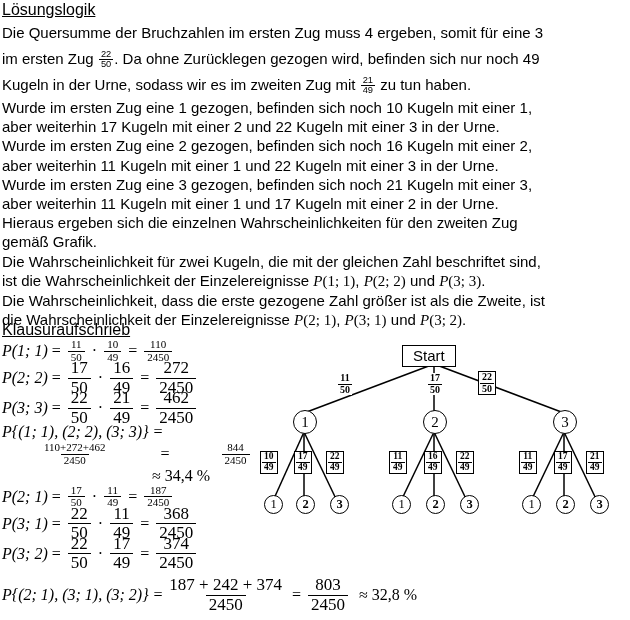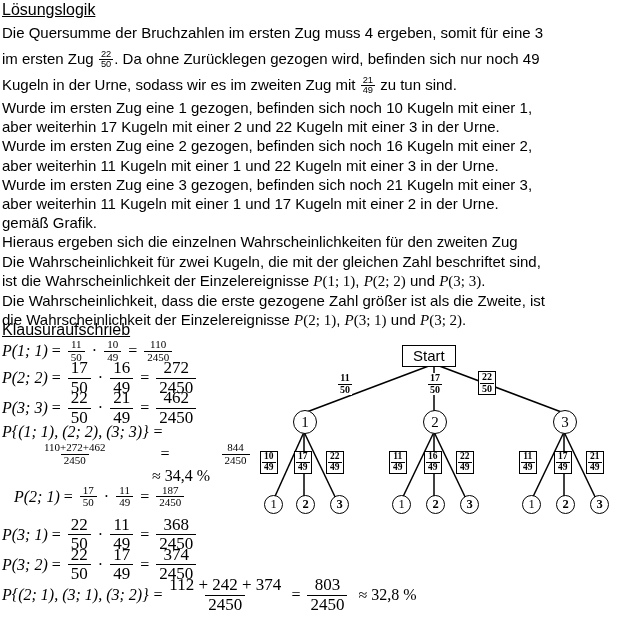--- a/index.html
+++ b/index.html
@@ -127,31 +127,31 @@
 
     <div class="line tall">
       <span>Die Quersumme der Bruchzahlen im ersten Zug muss 4 ergeben, somit für eine 3</span>
     </div>
 
     <div class="line tall">
       <span>im ersten Zug </span><span class="frac"><span class="num">22</span><span class="den">50</span></span><span>. Da ohne Zurücklegen gezogen wird, befinden sich nur noch 49</span>
     </div>
 
     <div class="line tall">
-      <span>Kugeln in der Urne, sodass wir es im zweiten Zug mit </span><span class="frac"><span class="num">21</span><span class="den">49</span></span><span> zu tun sind.</span>
+      <span>Kugeln in der Urne, sodass wir es im zweiten Zug mit </span><span class="frac"><span class="num">21</span><span class="den">49</span></span><span> zu tun haben.</span>
     </div>
 
     <div class="line">Wurde im ersten Zug eine 1 gezogen, befinden sich noch 10 Kugeln mit einer 1,</div>
     <div class="line">aber weiterhin 17 Kugeln mit einer 2 und 22 Kugeln mit einer 3 in der Urne.</div>
     <div class="line">Wurde im ersten Zug eine 2 gezogen, befinden sich noch 16 Kugeln mit einer 2,</div>
     <div class="line">aber weiterhin 11 Kugeln mit einer 1 und 22 Kugeln mit einer 3 in der Urne.</div>
     <div class="line">Wurde im ersten Zug eine 3 gezogen, befinden sich noch 21 Kugeln mit einer 3,</div>
     <div class="line">aber weiterhin 11 Kugeln mit einer 1 und 17 Kugeln mit einer 2 in der Urne.</div>
+    <div class="line">Hieraus ergeben sich die einzelnen Wahrscheinlichkeiten für den zweiten Zug</div>
     <div class="line">gemäß Grafik.</div>
-    <div class="line">Hieraus ergeben sich die einzelnen Wahrscheinlichkeiten für den zweiten Zug</div>
     <div class="line">Die Wahrscheinlichkeit für zwei Kugeln, die mit der gleichen Zahl beschriftet sind,</div>
 
     <div class="line">
       <span>ist die Wahrscheinlichkeit der Einzelereignisse </span><span class="mathvar">P</span><span class="mathtxt">(1; 1)</span><span>, </span><span class="mathvar">P</span><span class="mathtxt">(2; 2)</span><span> und </span><span class="mathvar">P</span><span class="mathtxt">(3; 3)</span><span>.</span>
     </div>
 
     <div class="line">Die Wahrscheinlichkeit, dass die erste gezogene Zahl größer ist als die Zweite, ist</div>
 
     <div class="line">
       <span>die Wahrscheinlichkeit der Einzelereignisse </span><span class="mathvar">P</span><span class="mathtxt">(2; 1)</span><span>, </span><span class="mathvar">P</span><span class="mathtxt">(3; 1)</span><span> und </span><span class="mathvar">P</span><span class="mathtxt">(3; 2)</span><span>.</span>
@@ -228,40 +228,40 @@
           </span>
         <span class="op">=</span>
         <span class="bigfrac smallfrac">
             <span class="num">844</span>
             <span class="den">2450</span>
           </span>
       </div>
       <div style="text-align:right;padding-right:42px;line-height:1.1;">≈ 34,4 %</div>
     </div>
 
-    <div class="eq" style="height:24px;margin-left:12px;">
+    <div class="eq" style="height:24px;">
       <span class="lhs">P(2; 1)</span>
       <span class="op">=</span>
       <span class="bigfrac smallfrac">
           <span class="num">17</span>
           <span class="den">50</span>
         </span>
       <span class="op">·</span>
       <span class="bigfrac smallfrac">
           <span class="num">11</span>
           <span class="den">49</span>
         </span>
       <span class="op">=</span>
       <span class="bigfrac smallfrac">
           <span class="num">187</span>
           <span class="den">2450</span>
         </span>
     </div>
 
-    <div class="eq" style="height:30px;margin-top:11px;">
+    <div class="eq" style="height:30px;">
       <span class="lhs">P(3; 1)</span>
       <span class="op">=</span>
       <span class="bigfrac lg">
           <span class="num">22</span>
           <span class="den">50</span>
         </span>
       <span class="op">·</span>
       <span class="bigfrac lg">
           <span class="num">11</span>
           <span class="den">49</span>
@@ -289,21 +289,21 @@
       <span class="bigfrac lg">
           <span class="num">374</span>
           <span class="den">2450</span>
         </span>
     </div>
   </div>
 
   <div class="calc eq" style="position:absolute;left:2px;top:578px;height:34px;">
     <span class="lhs">P{(2; 1), (3; 1), (3; 2)} =</span>
     <span class="bigfrac lg">
-        <span class="num">112 + 242 + 374</span>
+        <span class="num">187 + 242 + 374</span>
         <span class="den">2450</span>
       </span>
     <span class="op">=</span>
     <span class="bigfrac lg">
         <span class="num">803</span>
         <span class="den">2450</span>
       </span>
     <span style="margin-left:8px;">≈ 32,8 %</span>
   </div>
 

